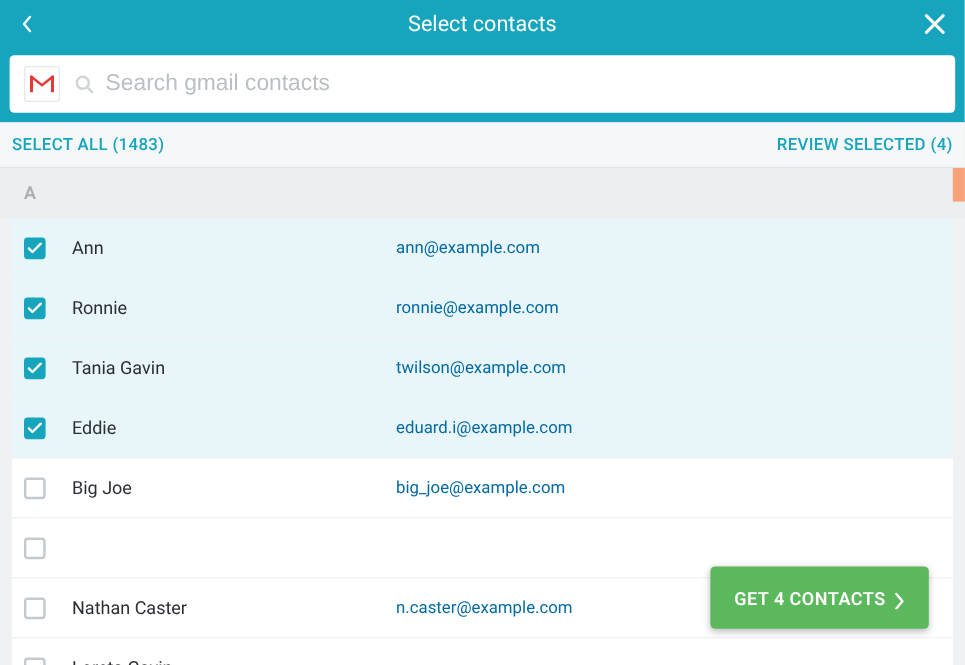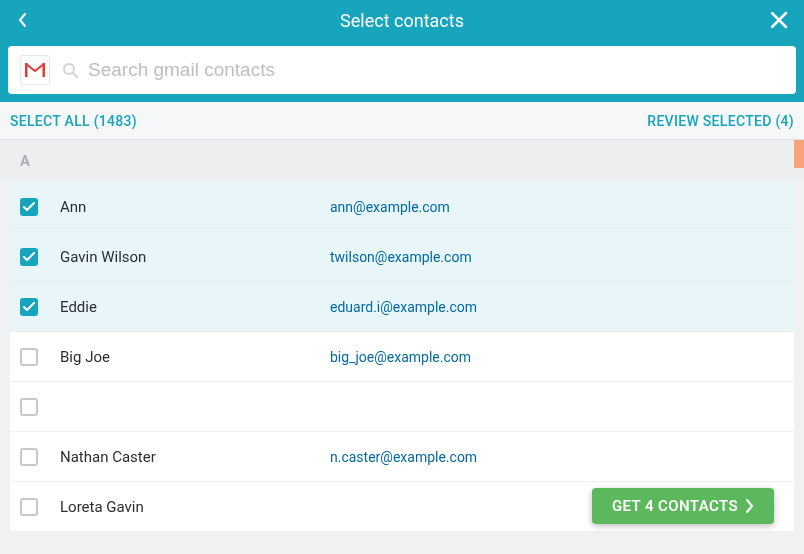--- a/index.html
+++ b/index.html
@@ -20,21 +20,21 @@
   .list-area{position:relative;height:414px;overflow:hidden;}
   .scroll{height:100%;overflow-y:auto;padding:0 10px 80px;}
   .section-head{height:42px;display:flex;align-items:center;padding-left:20px;color:#a8adb1;font-weight:600;font-size:15px;background:#eceeef;margin:0 -10px;}
   .row{display:flex;align-items:center;height:50px;border-bottom:1px solid #eceff1;background:#fff;cursor:pointer;}
   .row.selected{background:#e9f6f9;}
   .cb{width:18px;height:18px;margin:0 22px 0 10px;border-radius:3px;display:flex;align-items:center;justify-content:center;flex-shrink:0;}
   .cb.off{border:2px solid #c4c9cd;}
   .cb.on{background:#16a5bc;}
   .name{width:270px;font-size:15px;color:#2b2f33;}
   .email{font-size:14px;color:#0369a1;}
-  .fab{position:absolute;right:30px;bottom:30px;background:#5cb85c;color:#fff;border-radius:4px;height:36px;padding:16px 20px;display:flex;align-items:center;font-size:15px;font-weight:600;letter-spacing:0.4px;cursor:pointer;box-shadow:0 2px 6px rgba(0,0,0,0.25);}
+  .fab{position:absolute;right:30px;bottom:30px;background:#5cb85c;color:#fff;border-radius:4px;height:52px;padding:16px 20px;display:flex;align-items:flex-end;font-size:15px;font-weight:600;letter-spacing:0.4px;cursor:pointer;box-shadow:0 2px 6px rgba(0,0,0,0.25);}
   .fab svg{margin-left:6px;}
   .scroll-ind{position:absolute;top:0;right:0;width:10px;height:28px;background:#f7a278;}
   
   .scroll::-webkit-scrollbar{width:0;}
 </style>
 </head>
 <body>
 
 <div class="header">
   <div class="header-back">
@@ -91,21 +91,30 @@
           </div>
           <div class="name">Ann</div>
           <div class="email">ann@example.com</div>
         </div>
         <div class="row selected">
           <div class="cb on">
             <svg width="12" height="10" viewBox="0 0 12 10">
               <path d="M1 5 L4 8 L11 1" stroke="#fff" stroke-width="2" fill="none" stroke-linecap="round" stroke-linejoin="round"></path>
             </svg>
           </div>
-          <div class="name">Gavin Wilson</div>
+          <div class="name">Ronnie</div>
+          <div class="email">ronnie@example.com</div>
+        </div>
+        <div class="row selected">
+          <div class="cb on">
+            <svg width="12" height="10" viewBox="0 0 12 10">
+              <path d="M1 5 L4 8 L11 1" stroke="#fff" stroke-width="2" fill="none" stroke-linecap="round" stroke-linejoin="round"></path>
+            </svg>
+          </div>
+          <div class="name">Tania Gavin</div>
           <div class="email">twilson@example.com</div>
         </div>
         <div class="row selected">
           <div class="cb on">
             <svg width="12" height="10" viewBox="0 0 12 10">
               <path d="M1 5 L4 8 L11 1" stroke="#fff" stroke-width="2" fill="none" stroke-linecap="round" stroke-linejoin="round"></path>
             </svg>
           </div>
           <div class="name">Eddie</div>
           <div class="email">eduard.i@example.com</div>

